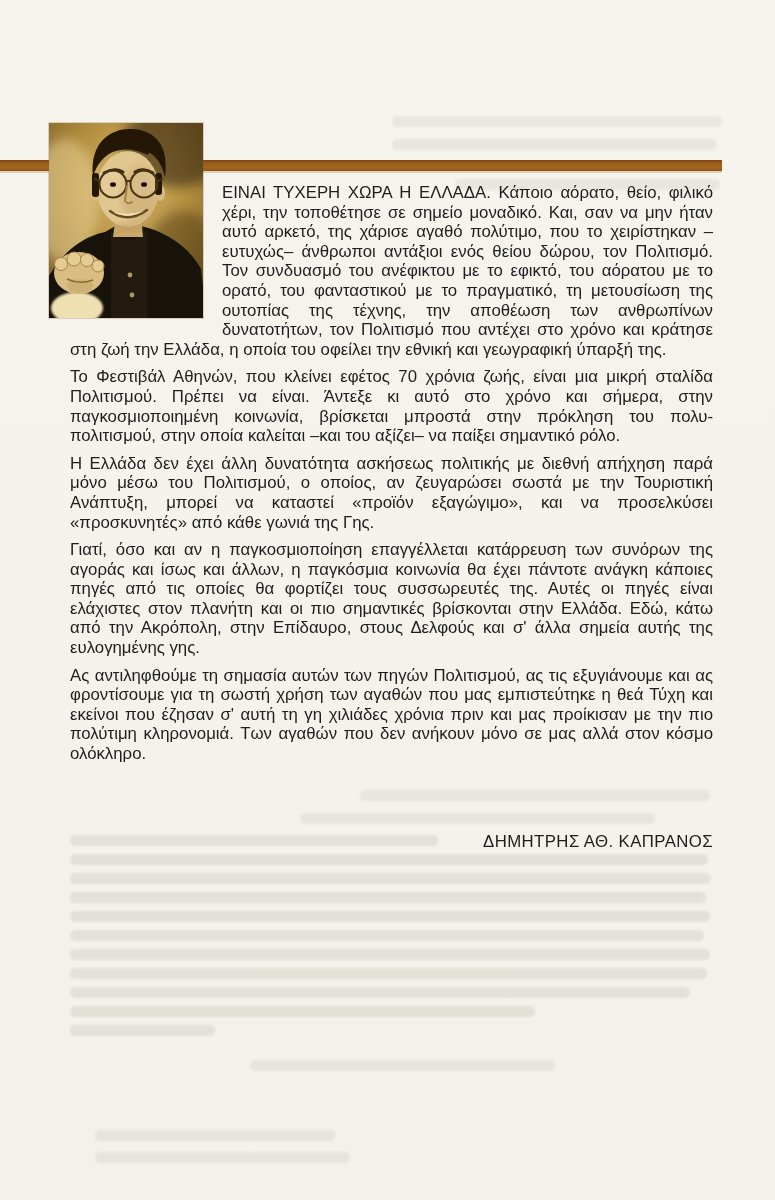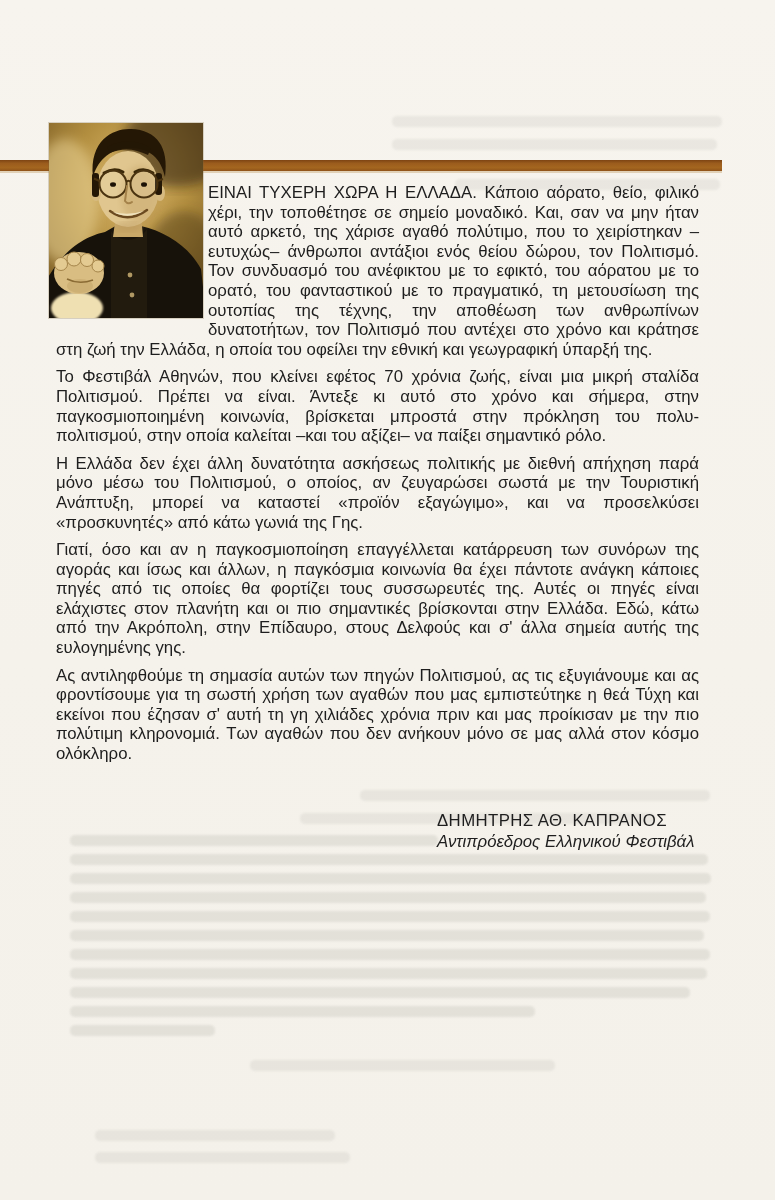--- a/index.html
+++ b/index.html
@@ -16,27 +16,27 @@
     z-index:2;
   }
   
   .photo{
     position:absolute;left:49px;top:123px;width:154px;height:195px;margin:0;
     z-index:3;box-shadow:0 0 0 1px rgba(120,100,60,.25);
   }
   .photo svg{display:block;width:100%;height:100%;}
   
   .body-text{
-    position:absolute;left:56px;top:183px;width:643px;z-index:4;
+    position:absolute;left:70px;top:183px;width:643px;z-index:4;
     font-size:16.8px;line-height:19.6px;text-align:justify;
   }
   .photo-spacer{float:left;width:152px;height:140px;}
   .body-text p{margin:0 0 8px 0;}
   
-  .signature{margin:46px 0 0 auto;width:262px;text-align:left;line-height:21px;}
+  .signature{margin:67px 0 0 auto;width:262px;text-align:right;line-height:21px;}
   .sig-name{letter-spacing:.4px;}
   .sig-role,.sig-org{font-style:italic;}
   
   .ghost{
     position:absolute;height:11px;border-radius:5px;z-index:1;
     background:rgba(148,149,136,.13);filter:blur(1.3px);
   }
   .ghost.dk{background:rgba(140,142,128,.17);}
 </style>
 </head>
@@ -111,27 +111,26 @@
       <circle cx="49" cy="143" r="6" fill="#e4cb92" stroke="#a5854a" stroke-width="1"></circle>
       <ellipse cx="31" cy="163" rx="13" ry="7" fill="#cdb074"></ellipse>
       <path d="M18,156 Q30,162 44,157" stroke="#8a6b34" stroke-width="1.5" fill="none"></path>
     </svg>
   </figure>
 
   <main class="body-text">
     <div class="photo-spacer"></div>
     <p>ΕΙΝΑΙ ΤΥΧΕΡΗ ΧΩΡΑ Η ΕΛΛΑΔΑ. Κάποιο αόρατο, θείο, φιλικό χέρι, την τοποθέτησε σε σημείο μοναδικό. Και, σαν να μην ήταν αυτό αρκετό, της χάρισε αγαθό πολύτιμο, που το χειρίστηκαν –ευτυχώς– άνθρωποι αντάξιοι ενός θείου δώρου, τον Πολιτισμό. Τον συνδυασμό του ανέφικτου με το εφικτό, του αόρατου με το ορατό, του φανταστικού με το πραγματικό, τη μετουσίωση της ουτοπίας της τέχνης, την αποθέωση των ανθρωπίνων δυνατοτήτων, τον Πολιτισμό που αντέχει στο χρόνο και κράτησε στη ζωή την Ελλάδα, η οποία του οφείλει την εθνική και γεωγραφική ύπαρξή της.</p>
     <p>Το Φεστιβάλ Αθηνών, που κλείνει εφέτος 70 χρόνια ζωής, είναι μια μικρή σταλίδα Πολιτισμού. Πρέπει να είναι. Άντεξε κι αυτό στο χρόνο και σήμερα, στην παγκοσμιοποιημένη κοινωνία, βρίσκεται μπροστά στην πρόκληση του πολυ-πολιτισμού, στην οποία καλείται –και του αξίζει– να παίξει σημαντικό ρόλο.</p>
-    <p>Η Ελλάδα δεν έχει άλλη δυνατότητα ασκήσεως πολιτικής με διεθνή απήχηση παρά μόνο μέσω του Πολιτισμού, ο οποίος, αν ζευγαρώσει σωστά με την Τουριστική Ανάπτυξη, μπορεί να καταστεί «προϊόν εξαγώγιμο», και να προσελκύσει «προσκυνητές» από κάτω γωνιά της Γης.</p>
+    <p>Η Ελλάδα δεν έχει άλλη δυνατότητα ασκήσεως πολιτικής με διεθνή απήχηση παρά μόνο μέσω του Πολιτισμού, ο οποίος, αν ζευγαρώσει σωστά με την Τουριστική Ανάπτυξη, μπορεί να καταστεί «προϊόν εξαγώγιμο», και να προσελκύσει «προσκυνητές» από κάθε γωνιά της Γης.</p>
     <p>Γιατί, όσο και αν η παγκοσμιοποίηση επαγγέλλεται κατάρρευση των συνόρων της αγοράς και ίσως και άλλων, η παγκόσμια κοινωνία θα έχει πάντοτε ανάγκη κάποιες πηγές από τις οποίες θα φορτίζει τους συσσωρευτές της. Αυτές οι πηγές είναι ελάχιστες στον πλανήτη και οι πιο σημαντικές βρίσκονται στην Ελλάδα. Εδώ, κάτω από την Ακρόπολη, στην Επίδαυρο, στους Δελφούς και σ' άλλα σημεία αυτής της ευλογημένης γης.</p>
     <p>Ας αντιληφθούμε τη σημασία αυτών των πηγών Πολιτισμού, ας τις εξυγιάνουμε και ας φροντίσουμε για τη σωστή χρήση των αγαθών που μας εμπιστεύτηκε η θεά Τύχη και εκείνοι που έζησαν σ' αυτή τη γη χιλιάδες χρόνια πριν και μας προίκισαν με την πιο πολύτιμη κληρονομιά. Των αγαθών που δεν ανήκουν μόνο σε μας αλλά στον κόσμο ολόκληρο.</p>
 
     <div class="signature">
       <div class="sig-name">ΔΗΜΗΤΡΗΣ ΑΘ. ΚΑΠΡΑΝΟΣ</div>
-      <div class="sig-org">Αντιπρόεδρος Ελληνικού Φεστιβάλ</div>
     </div>
   </main>
 
   <i class="ghost" style="left:392px;top:116px;width:330px"></i>
   <i class="ghost" style="left:392px;top:139px;width:325px"></i>
   <i class="ghost" style="left:455px;top:179px;width:265px"></i>
   <i class="ghost" style="left:360px;top:790px;width:350px"></i>
   <i class="ghost" style="left:300px;top:813px;width:355px"></i>
   <i class="ghost dk" style="left:70px;top:835px;width:368px"></i>
   <i class="ghost dk" style="left:70px;top:854px;width:638px"></i>

